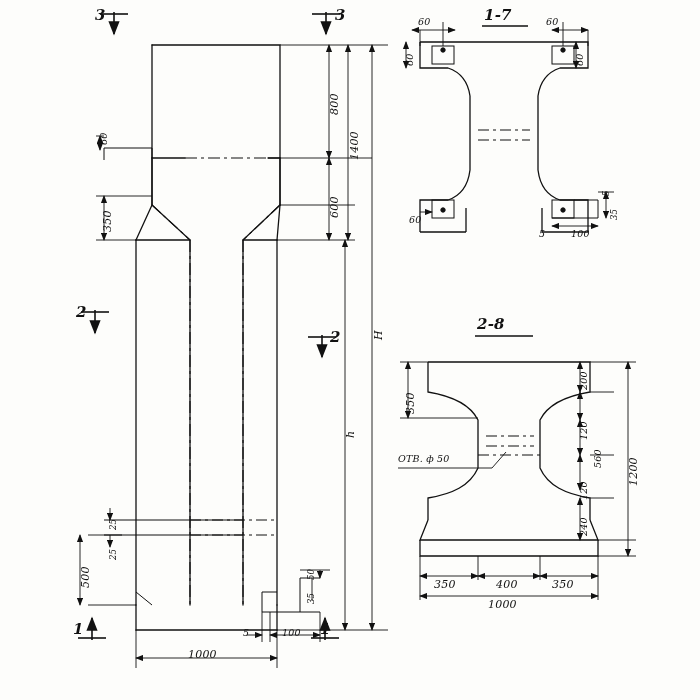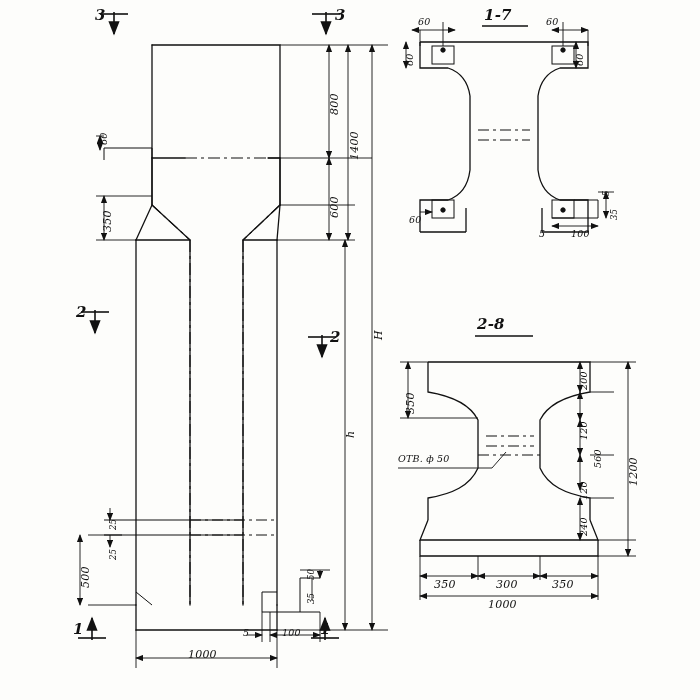--- a/index.html
+++ b/index.html
@@ -304,17 +304,17 @@
 
   <div class="lbl rot90" style="left:404px; top:414px;">350</div>
   <div class="lbl rot90 small" style="left:578px; top:390px;">200</div>
   <div class="lbl rot90 small" style="left:578px; top:440px;">120</div>
   <div class="lbl rot90 small" style="left:592px; top:468px;">560</div>
   <div class="lbl rot90 small" style="left:578px; top:500px;">120</div>
   <div class="lbl rot90 small" style="left:578px; top:536px;">240</div>
   <div class="lbl rot90" style="left:627px; top:486px;">1200</div>
   <div class="lbl small" style="left:398px; top:440px;margin-top:13px;">ОТВ. ф 50</div>
   <div class="lbl" style="left:434px; top:578px;">350</div>
-  <div class="lbl" style="left:496px; top:578px;">300</div>
+  <div class="lbl" style="left:496px; top:578px;">400</div>
   <div class="lbl" style="left:552px; top:578px;">350</div>
   <div class="lbl" style="left:488px; top:598px;">1000</div>
 
 </div>
 
 </body></html>

